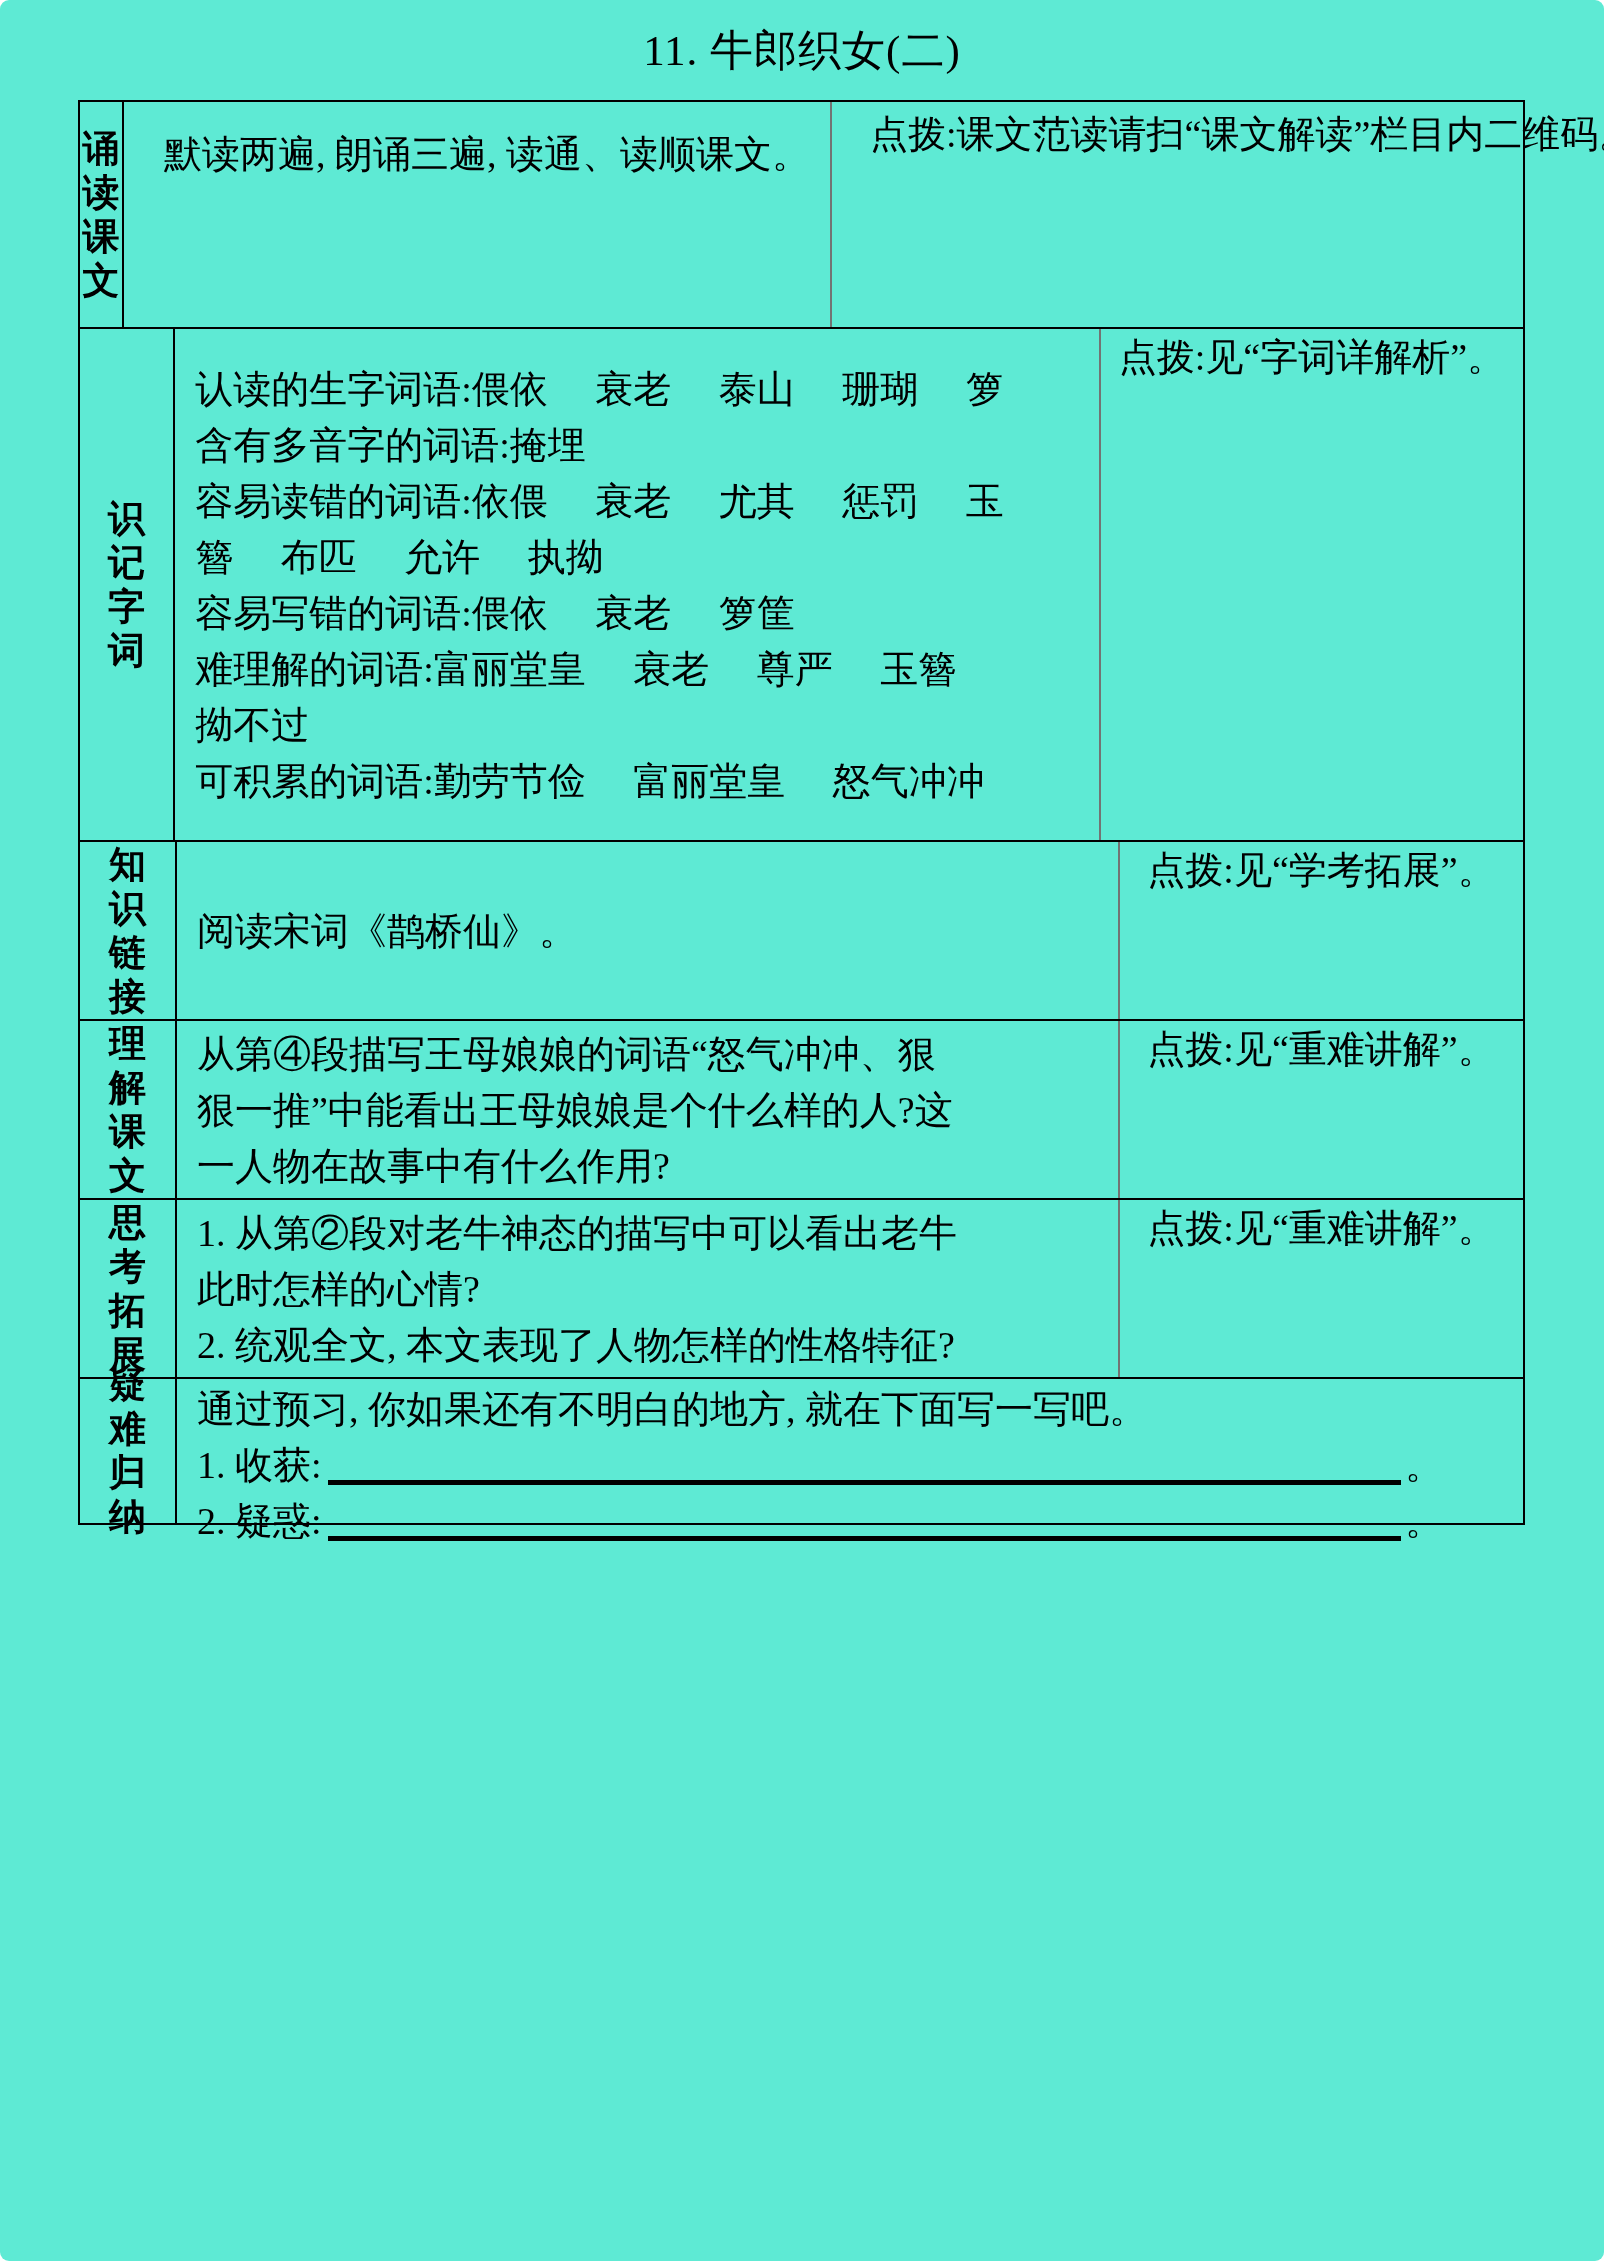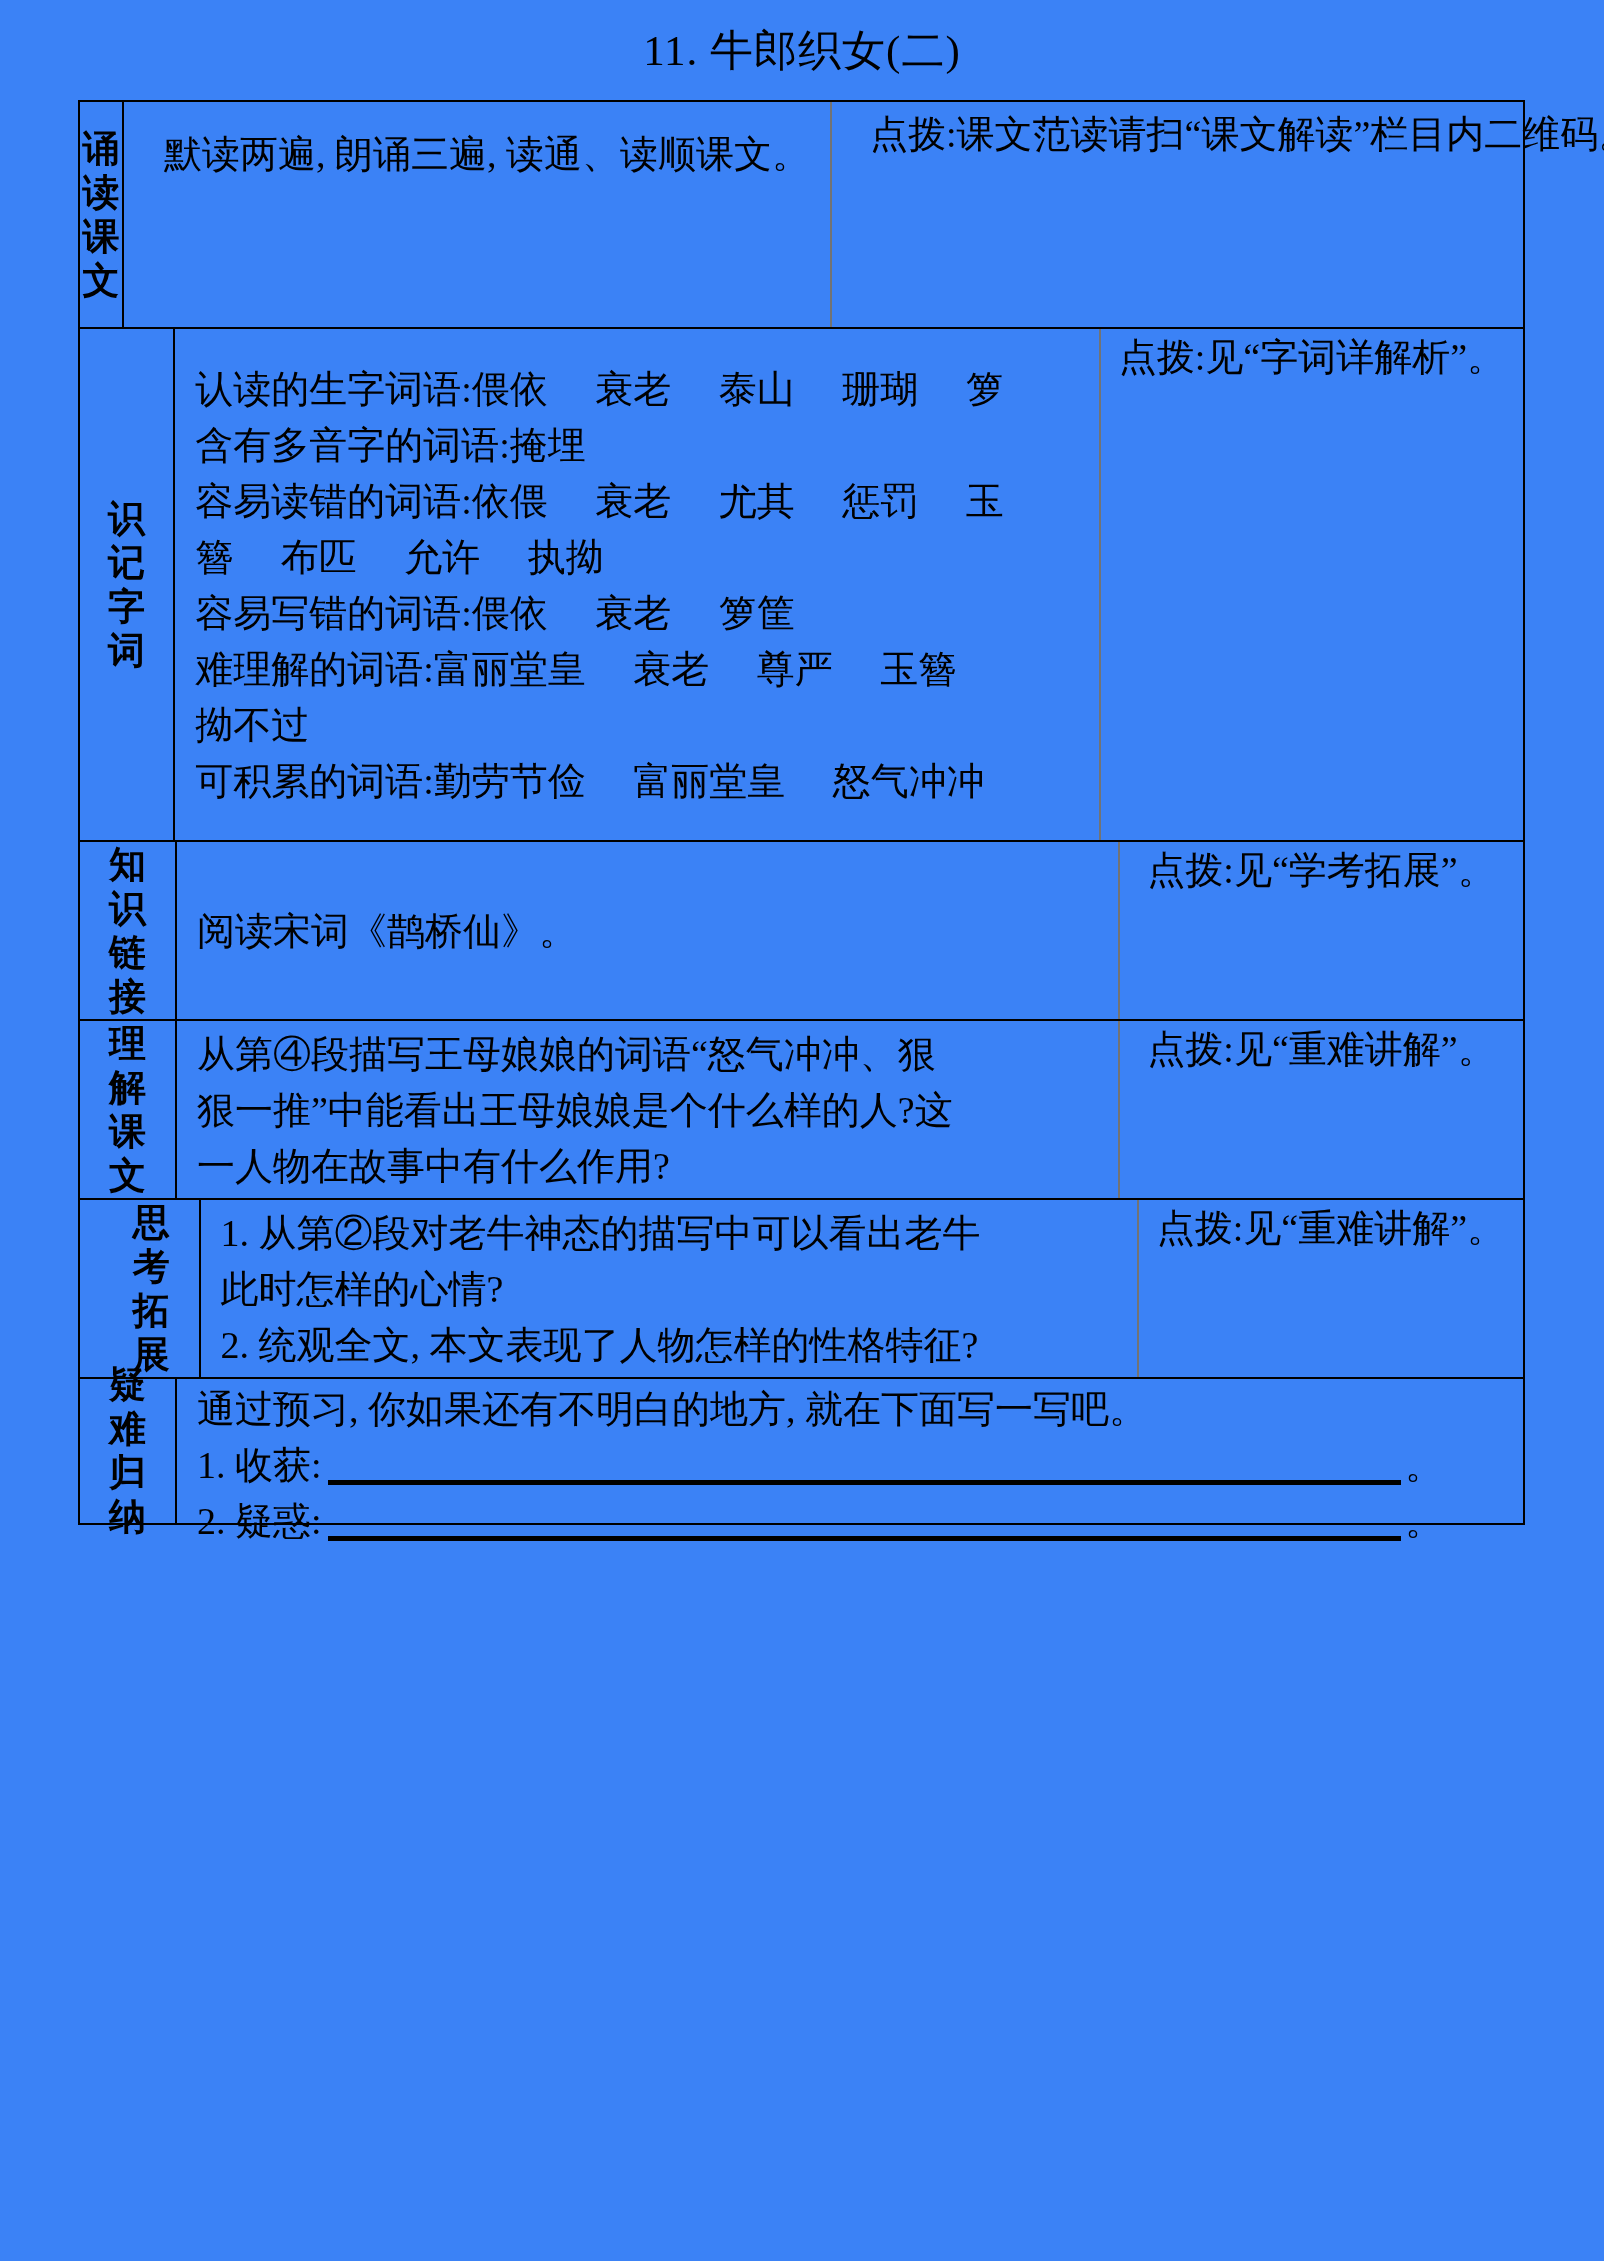--- a/index.html
+++ b/index.html
@@ -1,41 +1,42 @@
 <!DOCTYPE html>
 <html><head>
 <meta charset="utf-8">
 <style>
   html,body { margin:0; padding:0; background:#ffffff; }
   .sheet {
     position:relative;
     width:1604px; height:2261px;
-    background:#3b82f6;
+    background:#5eead4;
     color:#000;
     font-family:"Liberation Serif","DejaVu Serif",serif;
+    border-radius:9px;
   }
   .title {
     position:absolute; top:22px; left:0; width:100%;
     text-align:center;
     font-size:43px;
     letter-spacing:1px;
   }
   .grid {
     position:absolute; left:78px; top:100px;
     width:1447px;
     box-sizing:border-box;
     border:2px solid #000;
   }
   .row { display:flex; box-sizing:border-box; border-bottom:2px solid #000; }
   .row:last-child { border-bottom:none; }
   .r1 { height:227px;gap:20px; }
   .r2 { height:513px; }
   .r3 { height:179px; }
   .r4 { height:179px; }
-  .r5 { height:179px;padding-left:24px; }
+  .r5 { height:179px; }
   .r6 { height:144px;justify-content:center; }
   .cell { box-sizing:border-box; }
   .head {
     width:97px;
     border-right:2px solid #000;
     display:flex; align-items:center; justify-content:center;
     font-family:"Liberation Sans","DejaVu Sans",sans-serif;
     font-weight:700;
   }
   .vtext {

